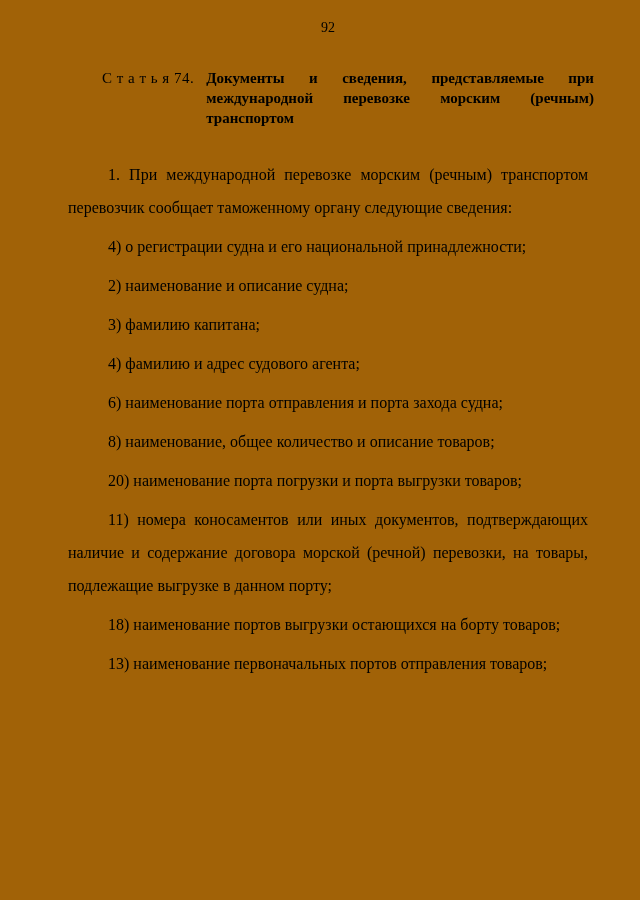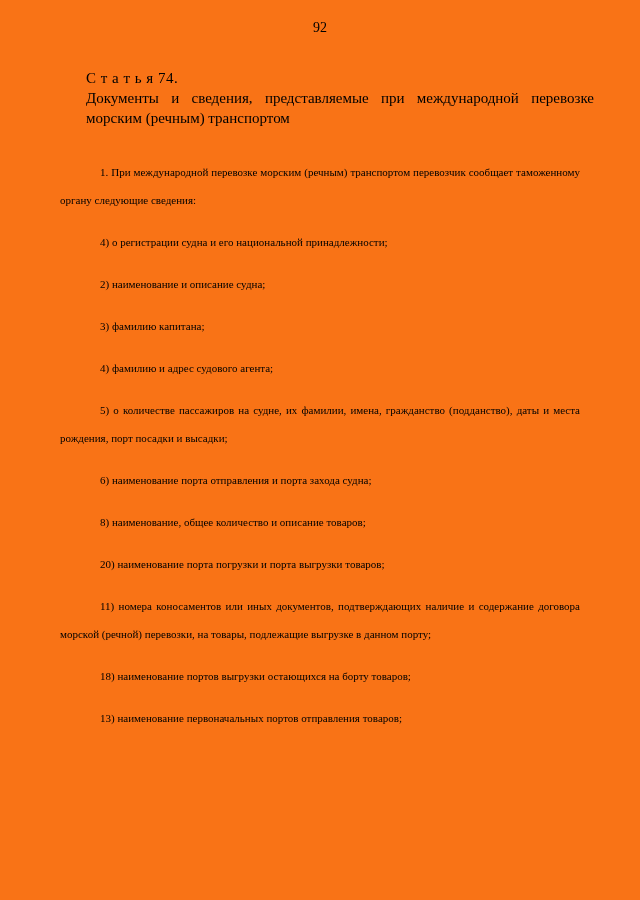--- a/index.html
+++ b/index.html
@@ -11,51 +11,50 @@
     width: 640px;
     height: 900px;
     font-family: "Liberation Serif", "DejaVu Serif", serif;
     color: #000000;
     overflow: hidden;
   }
   .page {
     box-sizing: border-box;
     width: 640px;
     height: 900px;
-    padding: 18px 46px 0 46px;
-    background: #f97316;
+    padding: 18px 46px 0 62px;
+    background: #a16207;
   }
   .page-number {
     text-align: center;
     font-size: 14px;
     line-height: 20px;
     margin-bottom: 30px;
   }
   .article-heading {
     display: flex;
     margin-left: 40px;
     margin-bottom: 30px;
     font-size: 15px;
     line-height: 20px;
-    flex-direction: column;
   }
   .article-label {
     white-space: nowrap;
     padding-right: 12px;
     letter-spacing: 0.5px;
   }
   .article-title {
     flex: 1;
-    font-weight: normal;
+    font-weight: bold;
     text-align: justify;
   }
   .body-text p {
-    margin: 14px;
-    font-size: 11px;
-    line-height: 28px;
+    margin: 6px;
+    font-size: 16px;
+    line-height: 33px;
     text-align: justify;
     text-indent: 40px;
   }
 </style>
 </head>
 <body>
 
 <div class="page">
 
   <div class="page-number">92</div>
@@ -64,21 +63,20 @@
     <span class="article-label">С т а т ь я  74.</span>
     <span class="article-title">Документы и сведения, представляемые при международной перевозке морским (речным) транспортом</span>
   </div>
 
   <div class="body-text">
     <p>1. При международной перевозке морским (речным) транспортом перевозчик сообщает таможенному органу следующие сведения:</p>
     <p>4) о регистрации судна и его национальной принадлежности;</p>
     <p>2) наименование и описание судна;</p>
     <p>3) фамилию капитана;</p>
     <p>4) фамилию и адрес судового агента;</p>
-    <p>5) о количестве пассажиров на судне, их фамилии, имена, гражданство (подданство), даты и места рождения, порт посадки и высадки;</p>
     <p>6) наименование порта отправления и порта захода судна;</p>
     <p>8) наименование, общее количество и описание товаров;</p>
     <p>20) наименование порта погрузки и порта выгрузки товаров;</p>
     <p>11) номера коносаментов или иных документов, подтверждающих наличие и содержание договора морской (речной) перевозки, на товары, подлежащие выгрузке в данном порту;</p>
     <p>18) наименование портов выгрузки остающихся на борту товаров;</p>
     <p>13) наименование первоначальных портов отправления товаров;</p>
   </div>
 
 </div>
 

